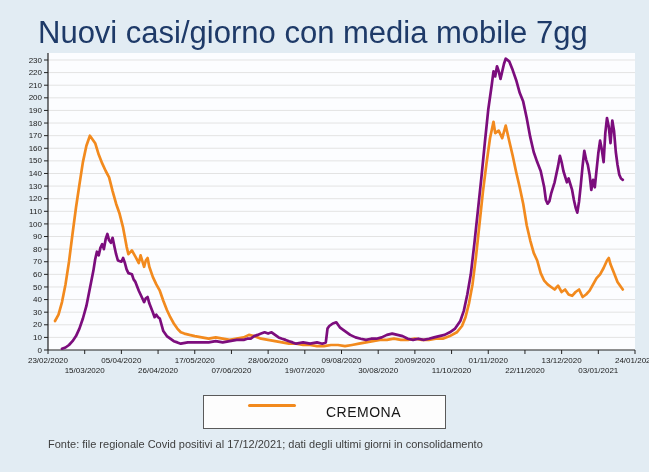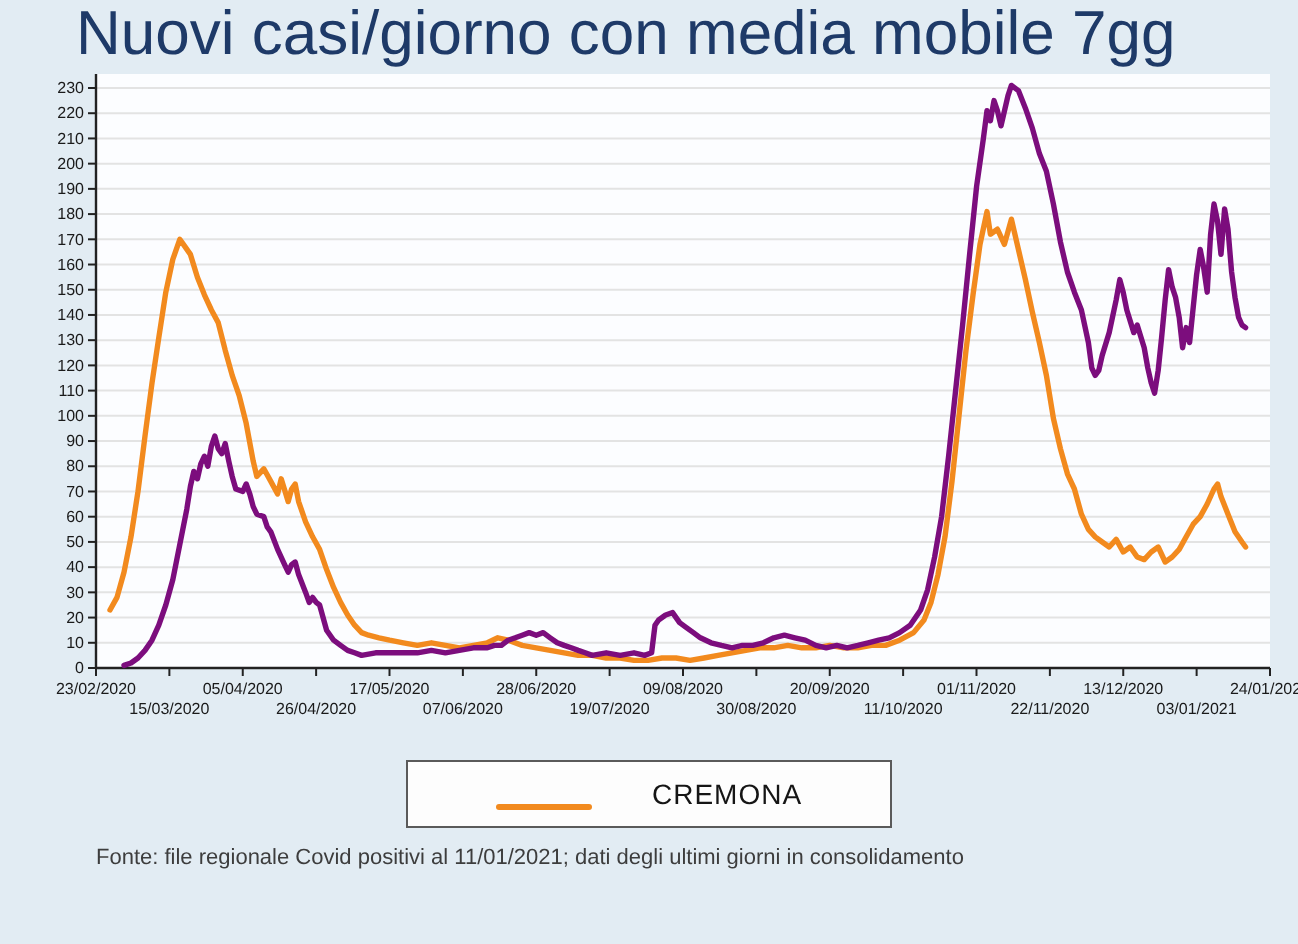--- a/index.html
+++ b/index.html
@@ -3,32 +3,32 @@
 <meta charset="utf-8">
 <style>
   html,body{margin:0;padding:0;}
   .page{
     width:649px;height:472px;
     background:#e2ecf3;
     font-family:"Liberation Sans",sans-serif;
     position:relative;overflow:hidden;
   }
   .chart-title{
-    margin:0;padding:0 0 0 38px;
+    margin:0;padding:16px 0 0 38px;
     font-size:31px;line-height:34px;font-weight:500;
     color:#1e3a68;letter-spacing:0px;white-space:nowrap;
   }
   .plot-wrap{margin-top:3px;}
   .legend-box{
     width:max-content;margin:6px auto 0 auto;
     background:#fdfdfd;border:1px solid #5a5a5a;
     display:flex;align-items:center;gap:46px;
     padding:8px 44px;
   }
-  .legend-item{display:flex;align-items:flex-end;gap:30px;}
+  .legend-item{display:flex;align-items:flex-start;gap:30px;}
   .legend-swatch{width:48px;height:3px;border-radius:2px;}
   .legend-label{font-size:14px;color:#151515;letter-spacing:0.5px;}
   .footer-note{
     margin:9px 0 0 48px;
     font-size:11px;color:#3d3d3d;
   }
 </style>
 </head>
 <body>
 
@@ -150,14 +150,14 @@
       </svg>
   </div>
 
   <div class="legend-box">
     <div class="legend-item">
       <span class="legend-swatch" style="background: rgb(242, 138, 30);"></span>
       <span class="legend-label">CREMONA</span>
     </div>
   </div>
 
-  <div class="footer-note">Fonte: file regionale Covid positivi al 11/01/2021; dati degli ultimi giorni in consolidamento</div>
+  <div class="footer-note">Fonte: file regionale Covid positivi al 17/12/2021; dati degli ultimi giorni in consolidamento</div>
 </div>
 
 </body></html>

